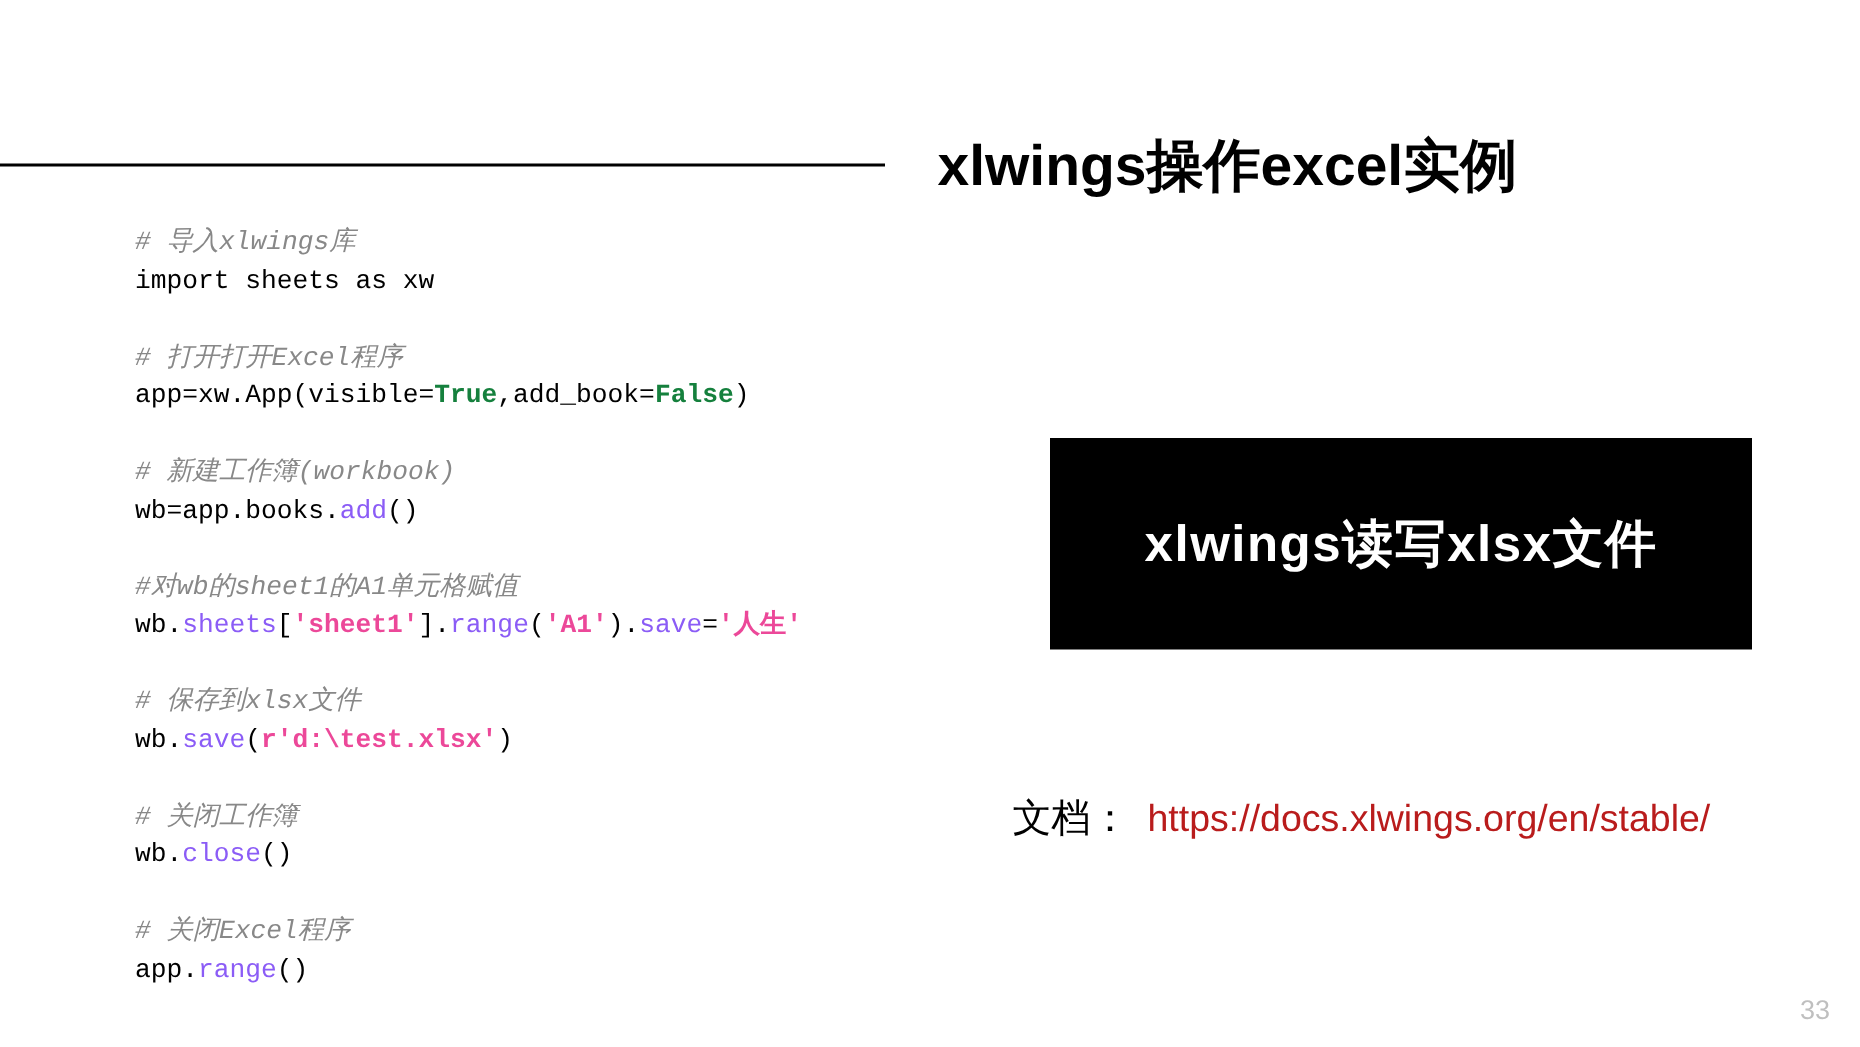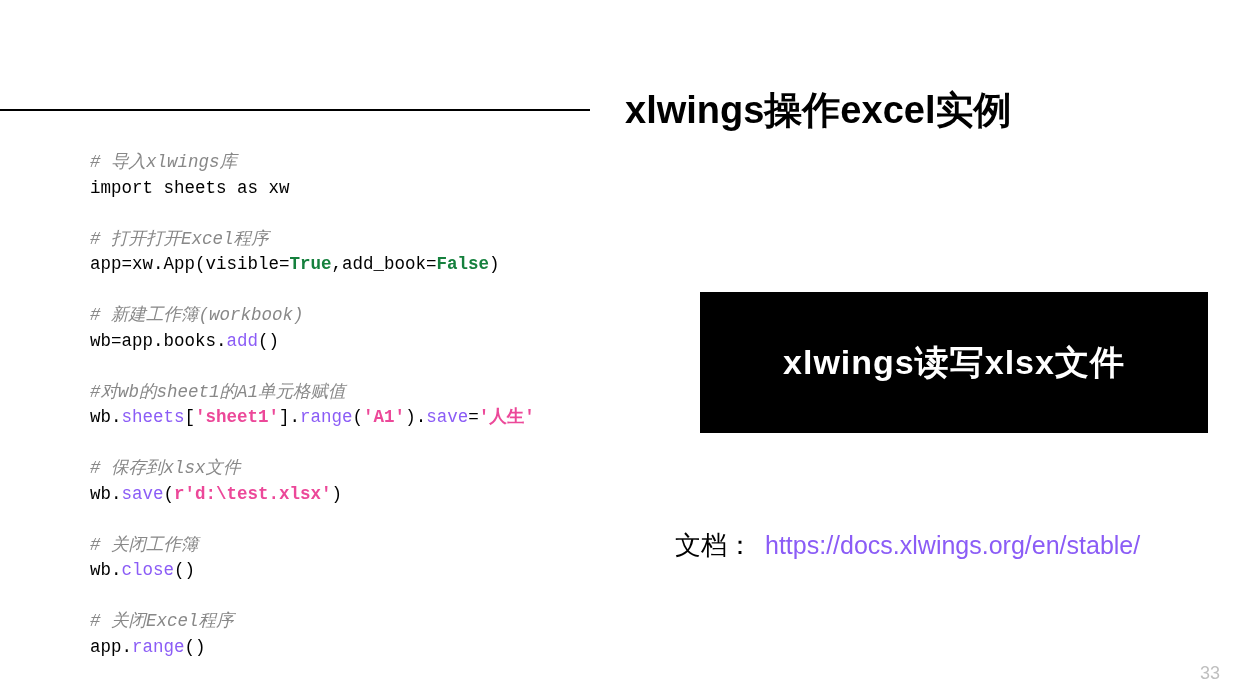--- a/index.html
+++ b/index.html
@@ -42,42 +42,42 @@
   .c-kw { color: #000; font-weight: 400; }
   .c-bool { color: #15803d; font-weight: 700; }
   .c-attr { color: #8b5cf6; }
   .c-str { color: #ec4899; font-weight: bold; }
   .c-text { color: #000; }
 
   .black-box {
     position: absolute;
     top: 292px;
     left: 700px;
-    width: 508px;
+    width: 468px;
     height: 141px;
     background: #000;
     color: #fff;
     display: flex;
     align-items: center;
     justify-content: center;
     text-align: center;
   }
   .black-box-text {
     font-size: 34px;
     font-weight: 700;
     letter-spacing: 1px;
   }
   .doc-line {
     position: absolute;
     top: 528px;
     left: 675px;
     font-size: 26px;
   }
   .doc-label { color: #000; }
-  .doc-link { color: #8b5cf6; margin-left: 12px; font-size: 25px; }
+  .doc-link { color: #b91c1c; margin-left: 12px; font-size: 25px; }
   .page-num {
     position: absolute;
     right: 20px;
     bottom: 14px;
     font-size: 18px;
     color: #bfbfbf;
   }
 </style>
 </head>
 <body>

